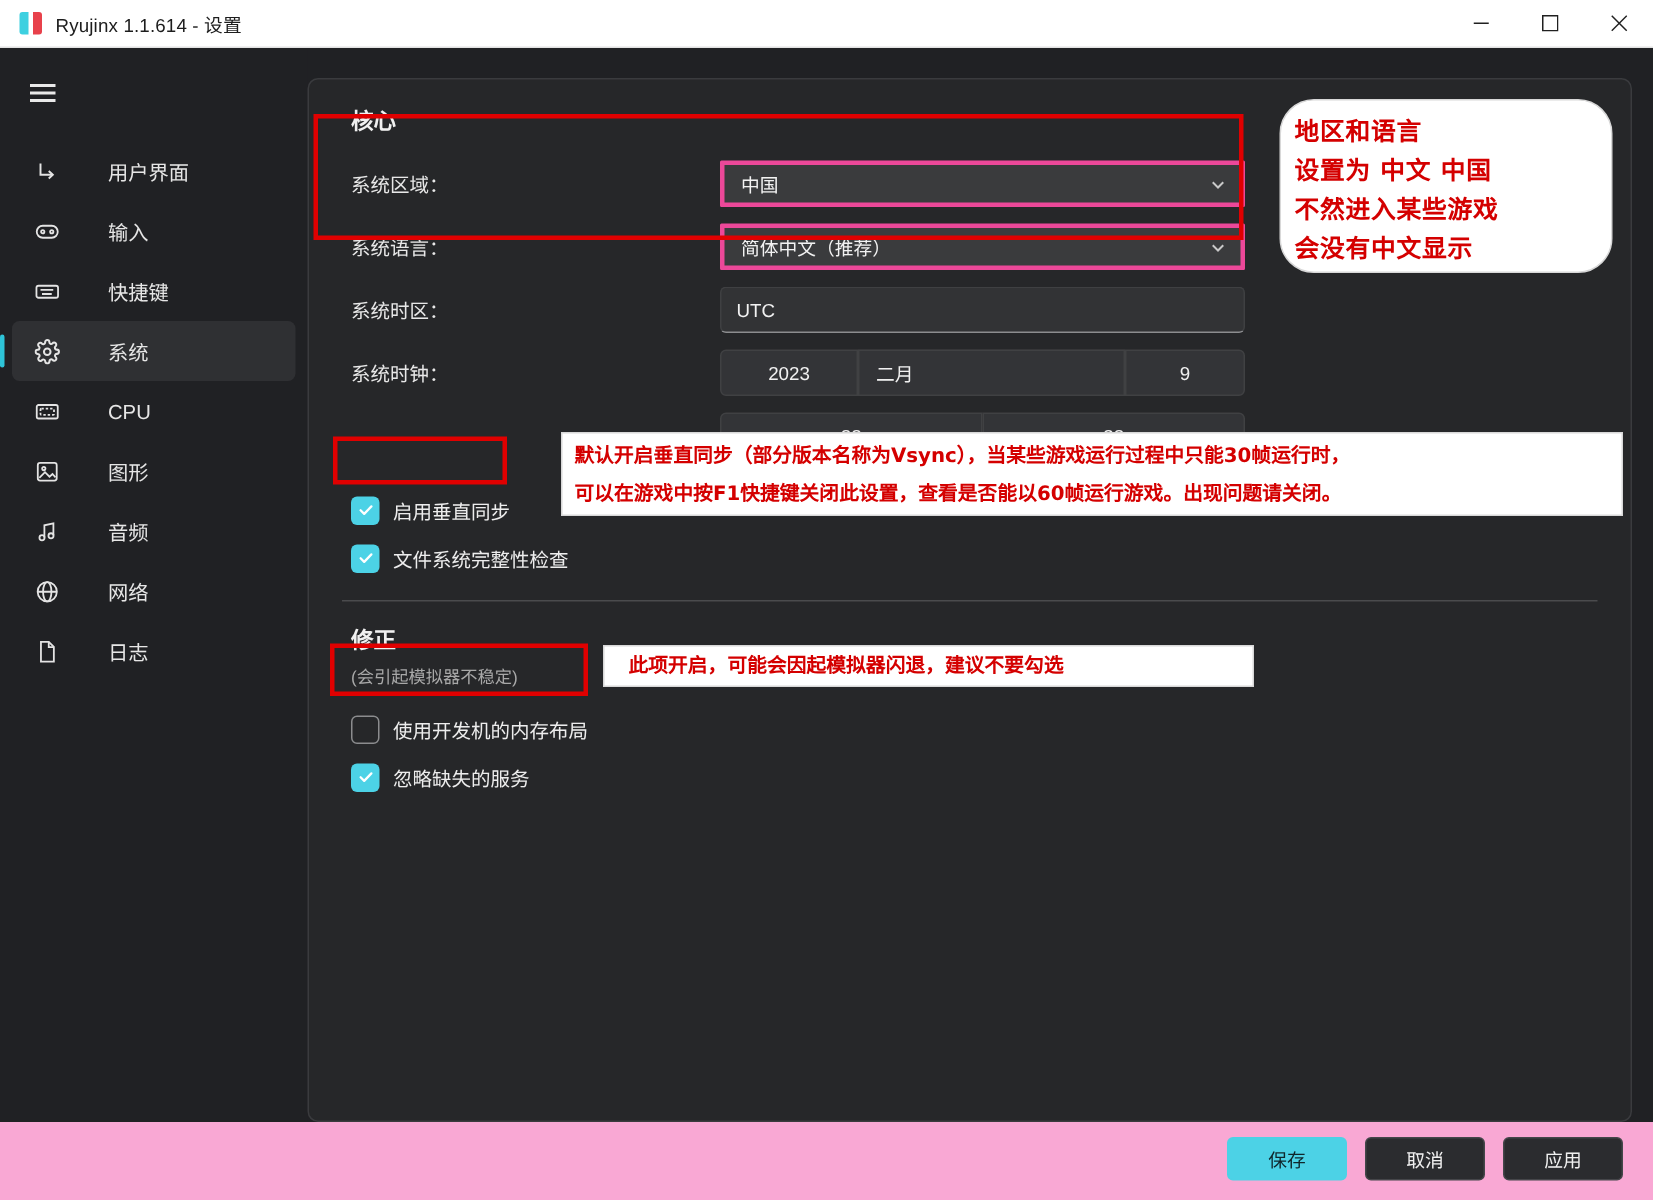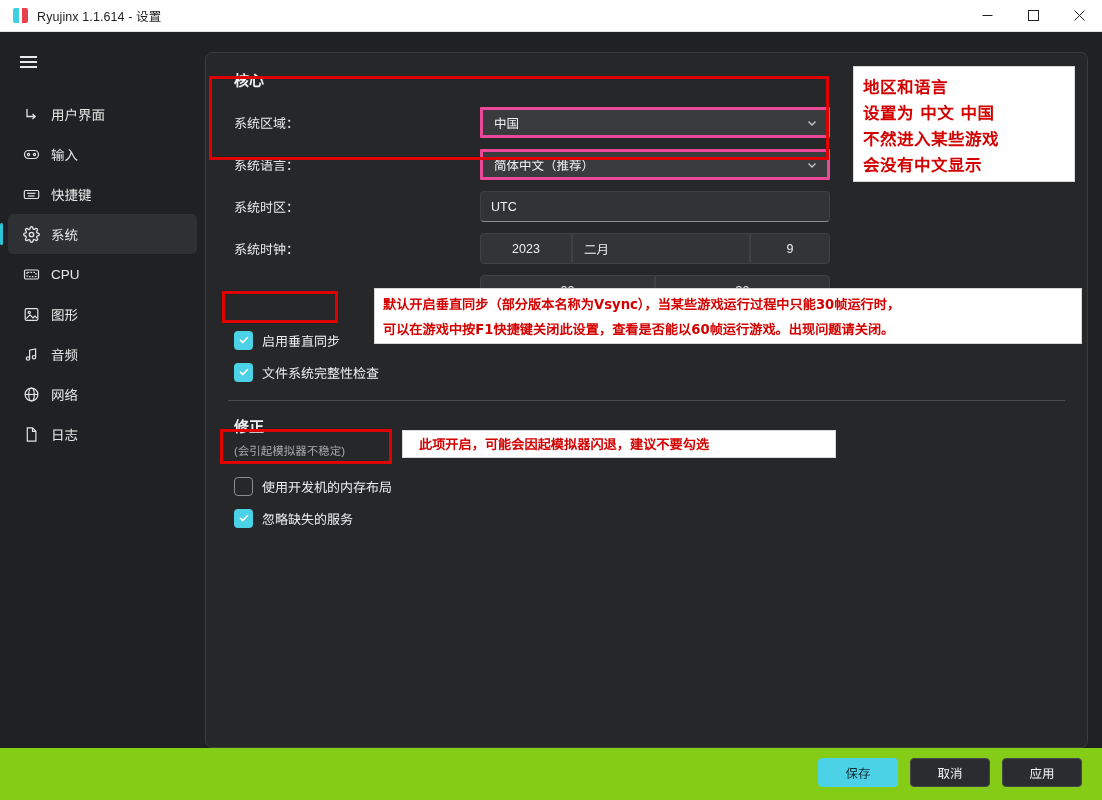--- a/index.html
+++ b/index.html
@@ -62,21 +62,21 @@
     border-radius: 4px; cursor: pointer;
   }
   .hamburger span {
     display: block; width: 17px; height: 1.6px; background: #e9e9e9;
     box-shadow: 0 5px 0 #e9e9e9, 0 -5px 0 #e9e9e9;
   }
   .nav { display: flex; flex-direction: column; }
   .nav-item {
     position: relative;
     height: 40px; margin: 0 8px 0 8px;
-    display: flex; align-items: center; gap: 10px;
+    display: flex; align-items: center; gap: 31px;
     padding-left: 14px; border-radius: 5px;
     color: #e6e6e6; font-size: 13.5px; cursor: pointer;
   }
   .nav-item.active { background: #2f3033; }
   .nav-item.active::before {
     content: ""; position: absolute; left: -8px; top: 9px;
     width: 3px; height: 22px; background: #2ec4d8; border-radius: 2px;
   }
   .nav-icon {
     width: 19px; height: 19px; flex: 0 0 19px;
@@ -176,21 +176,21 @@
   .divider {
     height: 1px; background: #4a4b4d;
     margin: 12px 6px 14px 6px;
   }
 
   
   .footer {
     height: 52px; min-height: 52px;
     display: flex; align-items: center; justify-content: flex-end;
     gap: 12px; padding: 0 20px 4px 0;
-    background: #84cc16;
+    background: #f9a8d4;
   }
   .btn {
     height: 29px; min-width: 80px;
     border-radius: 4px;
     font-size: 12.5px;
     display: flex; align-items: center; justify-content: center;
     cursor: pointer; border: 1px solid #45464a;
     background: #2b2c2f; color: #f0f0f0;
   }
   .btn.primary {
@@ -484,21 +484,21 @@
   <div class="footer">
     <div class="btn primary">保存</div>
     <div class="btn">取消</div>
     <div class="btn">应用</div>
   </div>
 
   <div class="anno-box" id="box-region"></div>
   <div class="anno-box" id="box-vsync"></div>
   <div class="anno-box" id="box-devmem"></div>
 
-  <div class="anno-note" id="note-region" style="white-space: pre;">地区和语言
+  <div class="anno-note" id="note-region" style="white-space: pre; border-radius: 23px;">地区和语言
 设置为 中文 中国
 不然进入某些游戏
 会没有中文显示</div>
   <div class="anno-note" id="note-vsync" style="white-space: pre;">默认开启垂直同步（部分版本名称为Vsync），当某些游戏运行过程中只能30帧运行时，
 可以在游戏中按F1快捷键关闭此设置，查看是否能以60帧运行游戏。出现问题请关闭。</div>
   <div class="anno-note" id="note-devmem" style="white-space: pre; padding-left: 16px;">此项开启，可能会因起模拟器闪退，建议不要勾选</div>
 
 </div>
 
 </body></html>

